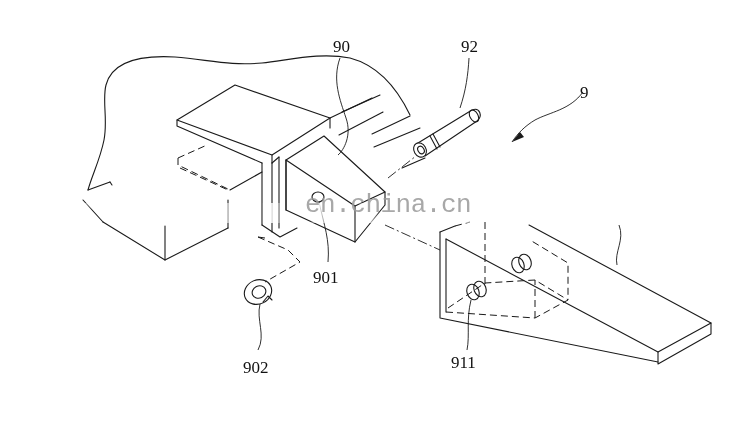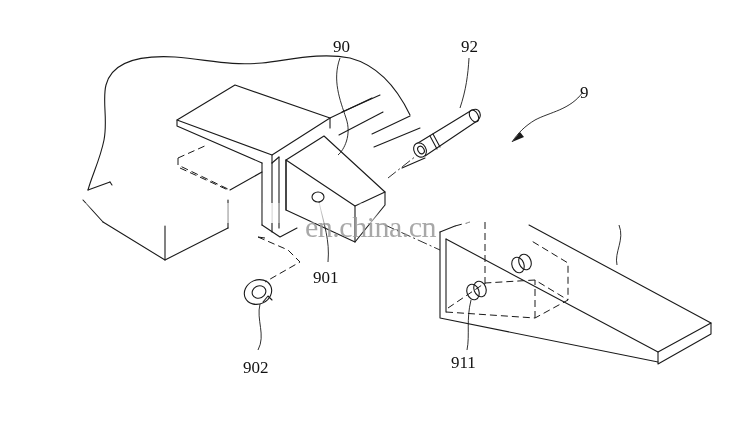--- a/index.html
+++ b/index.html
@@ -7,22 +7,22 @@
     .canvas { position: absolute; left: 0; top: 0; width: 755px; height: 438px; }
     svg { display: block; }
     .ln { fill: none; stroke: #1a1a1a; stroke-width: 1.1; stroke-linejoin: round; stroke-linecap: round; }
     .dash { fill: none; stroke: #1a1a1a; stroke-width: 1; stroke-dasharray: 7 4; }
     .chain { fill: none; stroke: #1a1a1a; stroke-width: 0.9; stroke-dasharray: 10 3 2 3; }
     .lead { fill: none; stroke: #1a1a1a; stroke-width: 0.9; }
     .face { fill: #ffffff; stroke: #1a1a1a; stroke-width: 1.1; stroke-linejoin: round; }
     .refnum { font-family: "Liberation Serif", "DejaVu Serif", serif; font-size: 17px; fill: #111; }
     .watermark {
       position: absolute; left: 305px; top: 190px;
-      font-family: Liberation Serif, serif;
-      font-size: 30px; color: #9a9a9a; letter-spacing: -0.5px; opacity: 0.85; margin-top: 20px;
+      font-family: Liberation Mono, monospace;
+      font-size: 26px; color: #9a9a9a; letter-spacing: -0.5px; opacity: 0.85;
     }
     .wm-band {
       position: absolute; left: 70px; top: 203px; width: 620px; height: 20px;
       background: repeating-linear-gradient(90deg, rgba(255,255,255,0.0) 0px, rgba(255,255,255,0.95) 8px, rgba(255,255,255,0.0) 22px, rgba(255,255,255,0.0) 48px);
     }
   </style>
 </head>
 <body>
 
 <div class="canvas">

